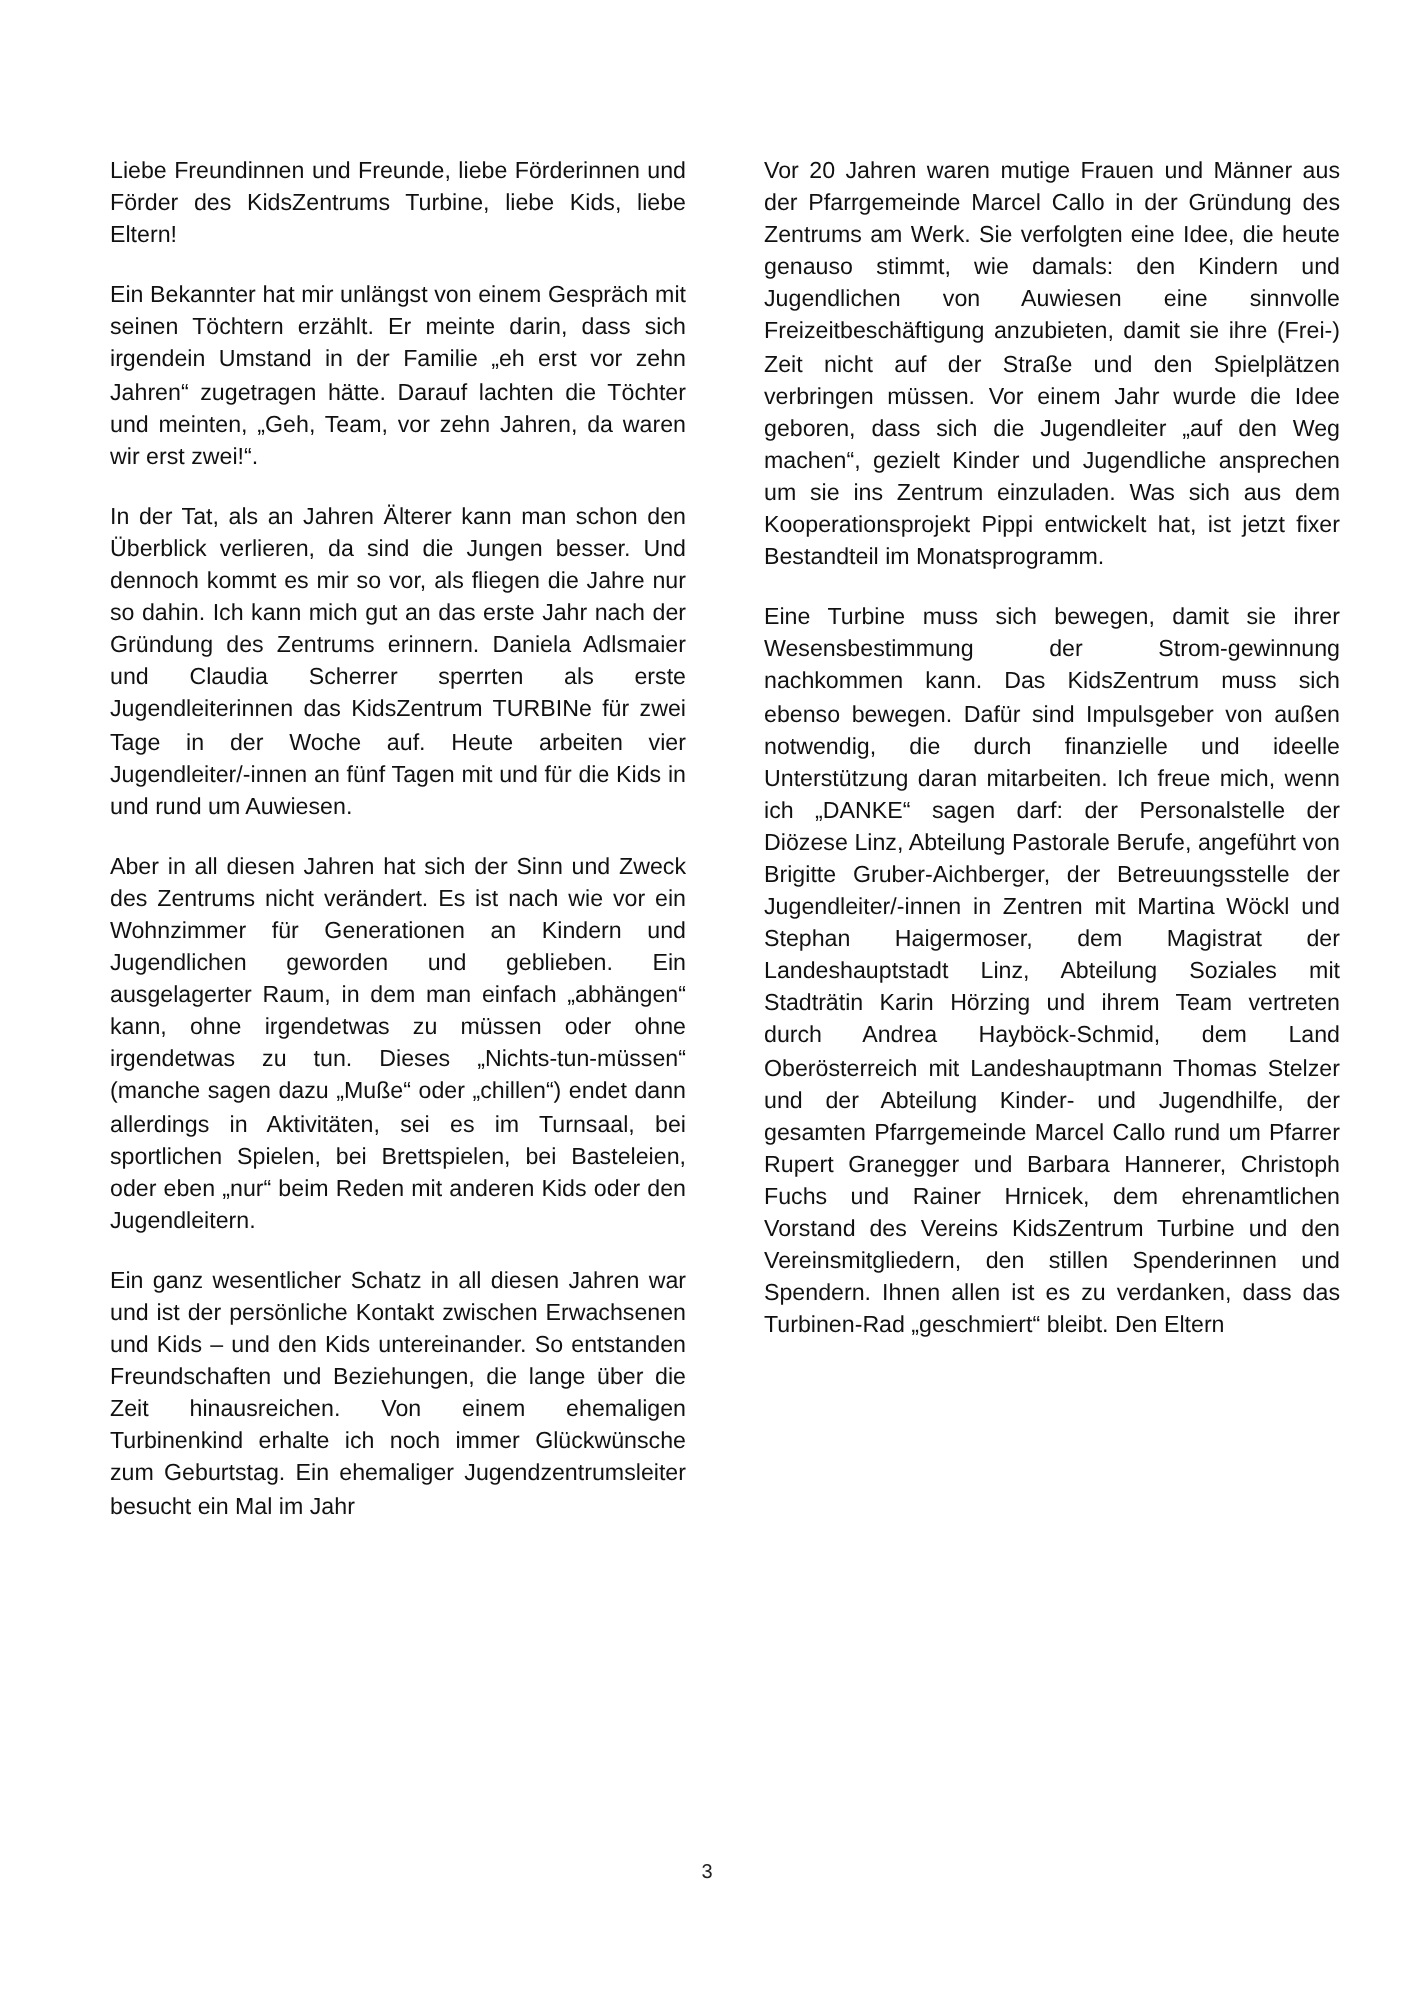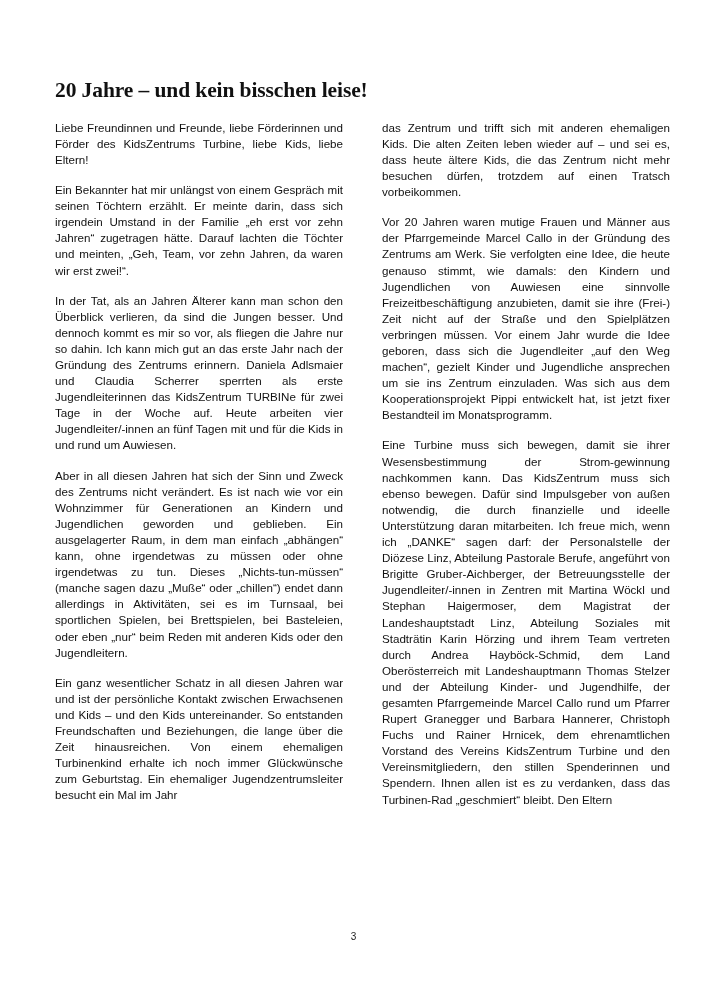--- a/index.html
+++ b/index.html
@@ -64,34 +64,32 @@
     text-align: center;
     font-size: 10px;
     color: #222;
   }
 </style>
 </head>
 <body>
 
 <div class="page">
 
-  <h1 class="doc-title">20 Jahre – und kein bisschen leise!</h1>
 
   <div class="columns">
 
     <div class="col">
       <p>Liebe Freundinnen und Freunde, liebe Förderinnen und Förder des KidsZentrums Turbine, liebe Kids, liebe Eltern!</p>
       <p>Ein Bekannter hat mir unlängst von einem Gespräch mit seinen Töchtern erzählt. Er meinte darin, dass sich irgendein Umstand in der Familie „eh erst vor zehn Jahren“ zugetragen hätte. Darauf lachten die Töchter und meinten, „Geh, Team, vor zehn Jahren, da waren wir erst zwei!“.</p>
       <p>In der Tat, als an Jahren Älterer kann man schon den Überblick verlieren, da sind die Jungen besser. Und dennoch kommt es mir so vor, als fliegen die Jahre nur so dahin. Ich kann mich gut an das erste Jahr nach der Gründung des Zentrums erinnern. Daniela Adlsmaier und Claudia Scherrer sperrten als erste Jugendleiterinnen das KidsZentrum TURBINe für zwei Tage in der Woche auf. Heute arbeiten vier Jugendleiter/-innen an fünf Tagen mit und für die Kids in und rund um Auwiesen.</p>
       <p>Aber in all diesen Jahren hat sich der Sinn und Zweck des Zentrums nicht verändert. Es ist nach wie vor ein Wohnzimmer für Generationen an Kindern und Jugendlichen geworden und geblieben. Ein ausgelagerter Raum, in dem man einfach „abhängen“ kann, ohne irgendetwas zu müssen oder ohne irgendetwas zu tun. Dieses „Nichts-tun-müssen“ (manche sagen dazu „Muße“ oder „chillen“) endet dann allerdings in Aktivitäten, sei es im Turnsaal, bei sportlichen Spielen, bei Brettspielen, bei Basteleien, oder eben „nur“ beim Reden mit anderen Kids oder den Jugendleitern.</p>
       <p>Ein ganz wesentlicher Schatz in all diesen Jahren war und ist der persönliche Kontakt zwischen Erwachsenen und Kids – und den Kids untereinander. So entstanden Freundschaften und Beziehungen, die lange über die Zeit hinausreichen. Von einem ehemaligen Turbinenkind erhalte ich noch immer Glückwünsche zum Geburtstag. Ein ehemaliger Jugendzentrumsleiter besucht ein Mal im Jahr</p>
     </div>
 
     <div class="col">
-      <p>das Zentrum und trifft sich mit anderen ehemaligen Kids. Die alten Zeiten leben wieder auf – und sei es, dass heute ältere Kids, die das Zentrum nicht mehr besuchen dürfen, trotzdem auf einen Tratsch vorbeikommen.</p>
       <p>Vor 20 Jahren waren mutige Frauen und Männer aus der Pfarrgemeinde Marcel Callo in der Gründung des Zentrums am Werk. Sie verfolgten eine Idee, die heute genauso stimmt, wie damals: den Kindern und Jugendlichen von Auwiesen eine sinnvolle Freizeitbeschäftigung anzubieten, damit sie ihre (Frei-) Zeit nicht auf der Straße und den Spielplätzen verbringen müssen. Vor einem Jahr wurde die Idee geboren, dass sich die Jugendleiter „auf den Weg machen“, gezielt Kinder und Jugendliche ansprechen um sie ins Zentrum einzuladen. Was sich aus dem Kooperationsprojekt Pippi entwickelt hat, ist jetzt fixer Bestandteil im Monatsprogramm.</p>
       <p>Eine Turbine muss sich bewegen, damit sie ihrer Wesensbestimmung der Strom-gewinnung nachkommen kann. Das KidsZentrum muss sich ebenso bewegen. Dafür sind Impulsgeber von außen notwendig, die durch finanzielle und ideelle Unterstützung daran mitarbeiten. Ich freue mich, wenn ich „DANKE“ sagen darf: der Personalstelle der Diözese Linz, Abteilung Pastorale Berufe, angeführt von Brigitte Gruber-Aichberger, der Betreuungsstelle der Jugendleiter/-innen in Zentren mit Martina Wöckl und Stephan Haigermoser, dem Magistrat der Landeshauptstadt Linz, Abteilung Soziales mit Stadträtin Karin Hörzing und ihrem Team vertreten durch Andrea Hayböck-Schmid, dem Land Oberösterreich mit Landeshauptmann Thomas Stelzer und der Abteilung Kinder- und Jugendhilfe, der gesamten Pfarrgemeinde Marcel Callo rund um Pfarrer Rupert Granegger und Barbara Hannerer, Christoph Fuchs und Rainer Hrnicek, dem ehrenamtlichen Vorstand des Vereins KidsZentrum Turbine und den Vereinsmitgliedern, den stillen Spenderinnen und Spendern. Ihnen allen ist es zu verdanken, dass das Turbinen-Rad „geschmiert“ bleibt. Den Eltern</p>
     </div>
 
   </div>
 
   <div class="page-number">3</div>
 
 </div>
 

